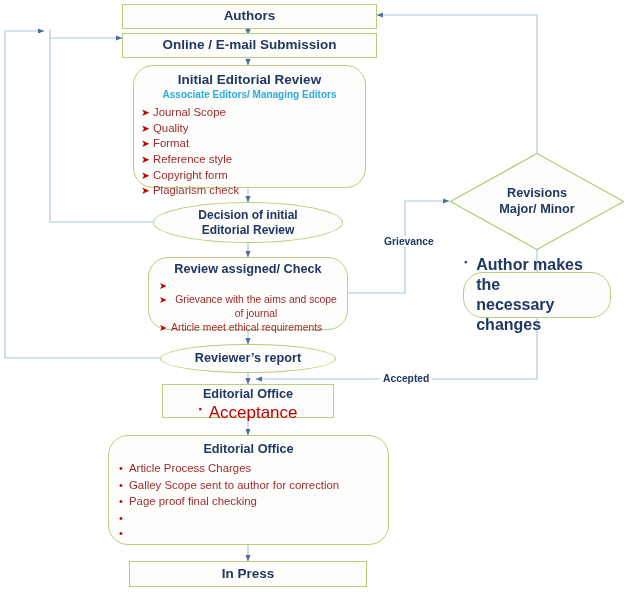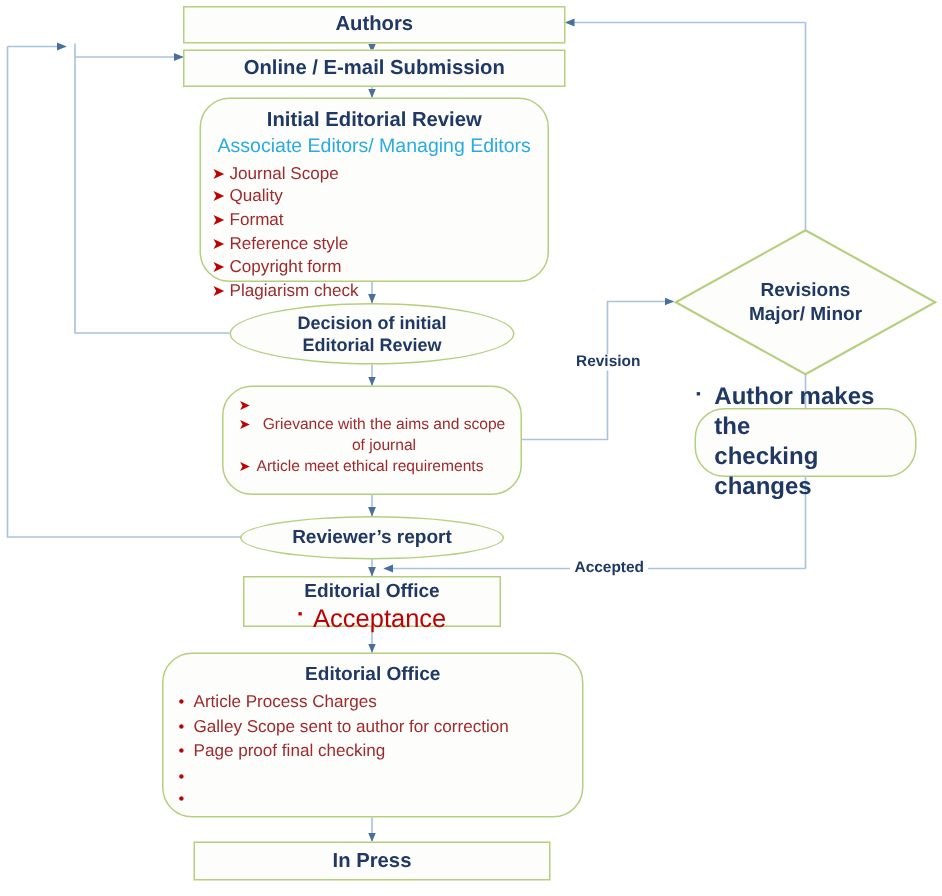--- a/index.html
+++ b/index.html
@@ -11,21 +11,21 @@
 
   .node{position:absolute;box-sizing:border-box;background:#fdfdfb;}
   .rect{border:1.3px solid #b5cf7e;}
   .round{border:1.3px solid #b5cf7e;border-radius:20px;}
   .title{color:#1f3864;font-weight:bold;text-align:center;line-height:1.22;}
 
   .t14{font-size:13.5px;}
   .t13{font-size:12.7px;}
   .t12{font-size:12px;}
 
-  .sub{color:#29abe2;font-weight:normal;font-size:13px;text-align:center;
+  .sub{color:#29abe2;font-weight:bold;font-size:10px;text-align:center;
        line-height:1.25;}
 
   ul.bl{list-style:none;margin:0;padding:0;}
   ul.bl li{display:flex;align-items:flex-start;color:#9e2a2b;line-height:1.33;}
   ul.bl li .bu{flex:0 0 auto;display:inline-block;text-align:center;color:#c00000;}
   ul.bl li .tx{flex:0 1 auto;}
 
   
   .chev{padding-left:62px;}
   .chev li{margin:0.5px 0;font-size:11.4px;}
@@ -164,20 +164,21 @@
     </svg>
     <div class="diamond-txt">
       <div class="title t13">
         <span>Revisions</span><br>
         <span>Major/ Minor</span>
       </div>
     </div>
   </div>
 
   <div class="node round" style="left:148px;top:257px;width:200px;height:73px;padding:4px 6px;">
+    <div class="title t13">Review assigned/ Check</div>
     <ul class="bl chev2" style="margin-top:2px;">
       <li>
           <span class="bu">➤</span>
         </li>
       <li>
           <span class="bu">➤</span>
           <span class="tx" style="text-align:center;">Grievance with the aims and scope of journal</span>
         </li>
       <li>
           <span class="bu">➤</span>
@@ -185,21 +186,21 @@
         </li>
     </ul>
   </div>
 
   <div class="node round" style="left:463px;top:272px;width:148px;height:46px;">
     <div class="ctr" style="align-items:center;">
       <div style="display:flex;align-items:flex-start;">
         <span class="navysq">▪</span>
         <span class="navytx">
           <span>Author makes the</span><br>
-          <span>checking changes</span>
+          <span>necessary changes</span>
         </span>
       </div>
     </div>
   </div>
 
   <div class="ell" style="left:160px;top:344px;width:176px;height:29px;">
     <span class="title t13">Reviewer’s report</span>
   </div>
 
   <div class="node rect" style="left:162px;top:384px;width:172px;height:34px;padding:2px 0 0;">
@@ -233,16 +234,16 @@
         </li>
     </ul>
   </div>
 
   <div class="node rect" style="left:129px;top:561px;width:238px;height:26px;">
     <div class="ctr">
         <span class="title t14">In Press</span>
       </div>
   </div>
 
-  <div class="edgelabel" style="left:381px;top:236px;">Revision</div>
+  <div class="edgelabel" style="left:381px;top:236px;">Grievance</div>
   <div class="edgelabel" style="left:380px;top:373px;">Accepted</div>
 
 </div>
 
 </body></html>

